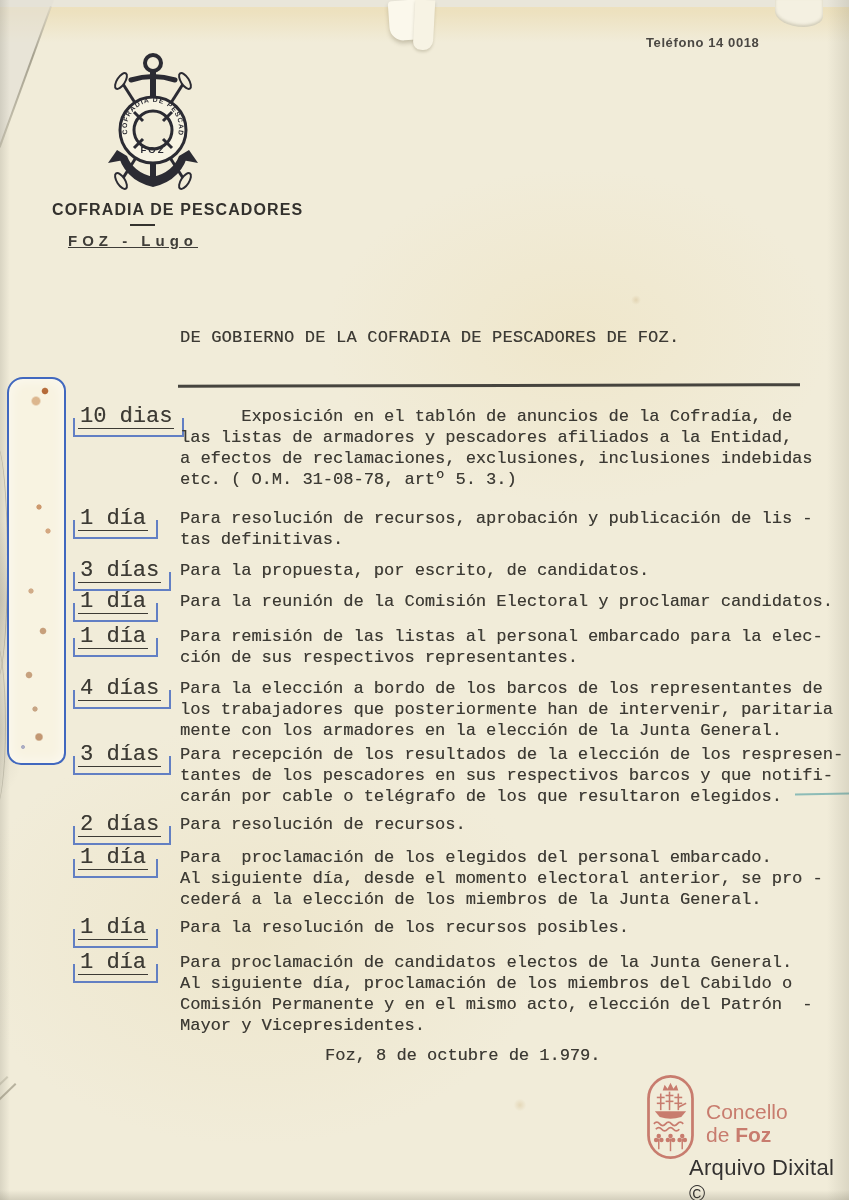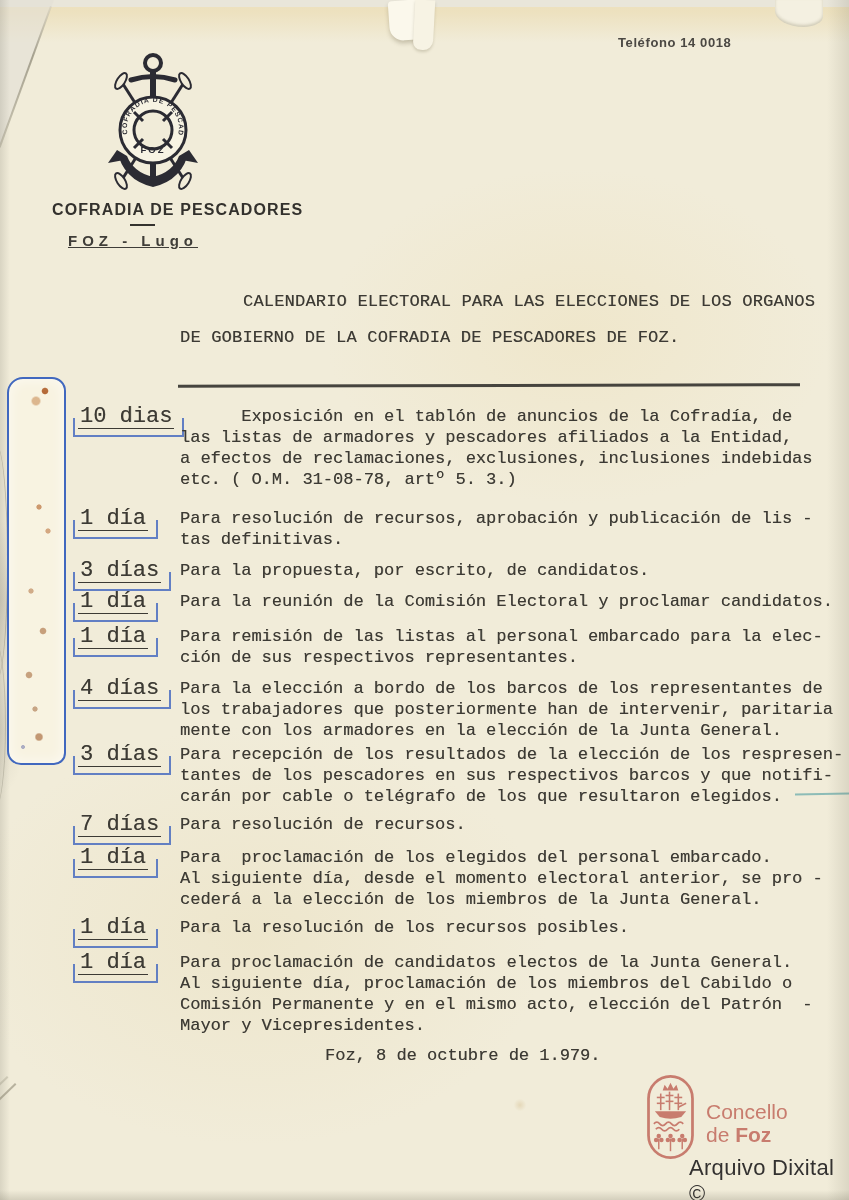--- a/index.html
+++ b/index.html
@@ -62,21 +62,21 @@
       radial-gradient(circle 4px at 39px 152px, rgba(176,92,32,.5) 0 55%, transparent 75%),
       radial-gradient(circle 4px at 22px 212px, rgba(160,84,28,.45) 0 55%, transparent 75%),
       radial-gradient(circle 5px at 34px 252px, rgba(150,76,22,.5) 0 55%, transparent 75%),
       radial-gradient(circle 5px at 20px 296px, rgba(150,80,28,.5) 0 55%, transparent 75%),
       radial-gradient(circle 4px at 26px 330px, rgba(140,70,20,.45) 0 55%, transparent 75%),
       radial-gradient(circle 6px at 30px 358px, rgba(150,76,24,.55) 0 50%, transparent 75%),
       radial-gradient(circle 3px at 14px 368px, rgba(60,70,150,.4) 0 55%, transparent 75%);
     box-shadow:inset 0 0 14px rgba(255,255,255,.65);}
 
   
-  .phone{position:absolute;left:618px;top:35px;font-size:13px;letter-spacing:.6px;
+  .phone{position:absolute;left:646px;top:35px;font-size:13px;letter-spacing:.6px;
     font-weight:600;color:#4b4843;}
   .logo{position:absolute;left:103px;top:52px;}
   .org-name{position:absolute;left:52px;top:201px;font-size:16px;font-weight:bold;
     letter-spacing:1.1px;color:#33312d;}
   .org-underline{position:absolute;left:130px;top:224px;width:25px;height:2px;background:#35332f;}
   .org-loc{position:absolute;left:68px;top:232px;font-size:15px;font-weight:600;
     letter-spacing:5px;color:#3f3d38;text-decoration:underline;}
 
   
   .t1{position:absolute;left:243px;top:292px;font-size:17px;letter-spacing:.2px;}
@@ -153,21 +153,20 @@
     <text font-family="Liberation Sans, sans-serif" font-size="6.8" font-weight="bold" fill="#2b2b33" letter-spacing="1">
       <textPath href="#ringPath" startOffset="4%">COFRADIA DE PESCADORES</textPath>
     </text>
     <text x="50" y="101" text-anchor="middle" font-family="Liberation Sans, sans-serif" font-size="9.5" font-weight="bold" fill="#2b2b33" letter-spacing="2">FOZ</text>
   </svg>
 
   <div class="org-name">COFRADIA DE PESCADORES</div>
   <div class="org-underline"></div>
   <div class="org-loc">FOZ - Lugo</div>
 
-  <div class="t1 type">CALENDARIO ELECTORAL PARA LAS ELECCIONES DE LOS ORGANOS</div>
   <div class="t2 type">DE GOBIERNO DE LA COFRADIA DE PESCADORES DE FOZ.</div>
   <div class="rule"></div>
 
   <div class="row" style="top:406px">
     <span class="dur type">10 dias</span>
     <div class="body-text type">      Exposición en el tablón de anuncios de la Cofradía, de
 las listas de armadores y pescadores afiliados a la Entidad,
 a efectos de reclamaciones, exclusiones, inclusiones indebidas
 etc. ( O.M. 31-08-78, artº 5. 3.)</div>
   </div>
@@ -195,21 +194,21 @@
 los trabajadores que posteriormente han de intervenir, paritaria
 mente con los armadores en la elección de la Junta General.</div>
   </div>
   <div class="row" style="top:744px">
     <span class="dur type">3 días</span>
     <div class="body-text type">Para recepción de los resultados de la elección de los respresen-
 tantes de los pescadores en sus respectivos barcos y que notifi-
 carán por cable o telégrafo de los que resultaron elegidos.</div>
   </div>
   <div class="row" style="top:814px">
-    <span class="dur type">7 días</span>
+    <span class="dur type">2 días</span>
     <div class="body-text type">Para resolución de recursos.</div>
   </div>
   <div class="row" style="top:847px">
     <span class="dur type">1 día</span>
     <div class="body-text type">Para  proclamación de los elegidos del personal embarcado.
 Al siguiente día, desde el momento electoral anterior, se pro -
 cederá a la elección de los miembros de la Junta General.</div>
   </div>
   <div class="row" style="top:917px">
     <span class="dur type">1 día</span>

